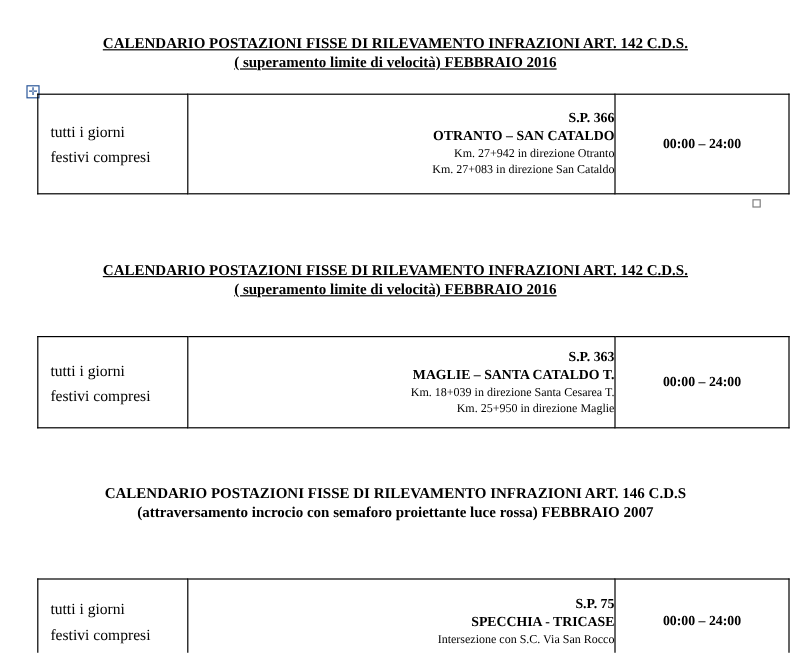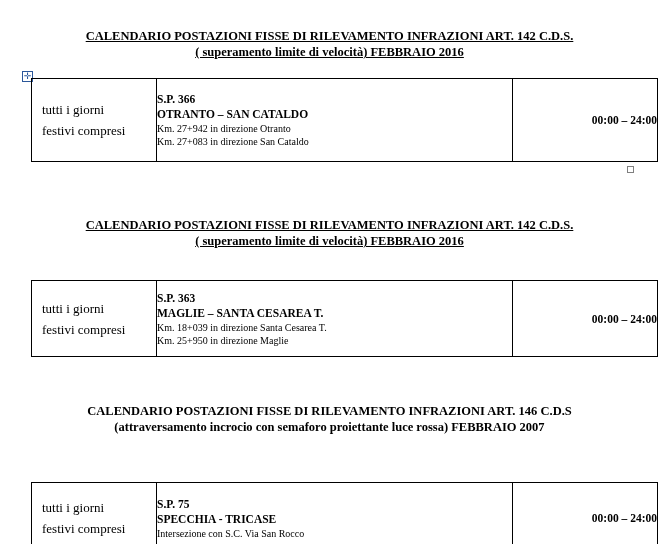--- a/index.html
+++ b/index.html
@@ -52,25 +52,25 @@
     width: 114px;
     padding-left: 10px !important;
     font-size: 13px;
     line-height: 21px;
   }
   .col-left .l1, .col-left .l2 {
     display: block;
   }
   .col-mid {
     width: 355px;
-    text-align: left;
+    text-align: right;
   }
   .col-right {
     width: 144px;
-    text-align: right;
+    text-align: center;
     font-size: 11.5px;
     font-weight: bold;
   }
   .mid-title {
     display: block;
     font-weight: bold;
     font-size: 11.5px;
     line-height: 15px;
   }
   .mid-sub {
@@ -151,21 +151,21 @@
 
   <table class="tbl" style="left:31px; top:256px;">
     <tbody>
         <tr>
       <td class="col-left" style="height:75px;">
         <span class="l1">tutti i giorni</span>
         <span class="l2">festivi compresi</span>
       </td>
       <td class="col-mid">
         <span class="mid-title">S.P.  363</span>
-        <span class="mid-sub">MAGLIE – SANTA CESAREA T.</span>
+        <span class="mid-sub">MAGLIE – SANTA CATALDO T.</span>
         <span class="mid-det">Km. 18+039 in direzione Santa Cesarea T.</span>
         <span class="mid-det">Km. 25+950  in direzione Maglie</span>
       </td>
       <td class="col-right">00:00 – 24:00</td>
     </tr>
   </tbody>
     </table>
 
   <div class="section" style="top:379px;">
     <div class="heading">

